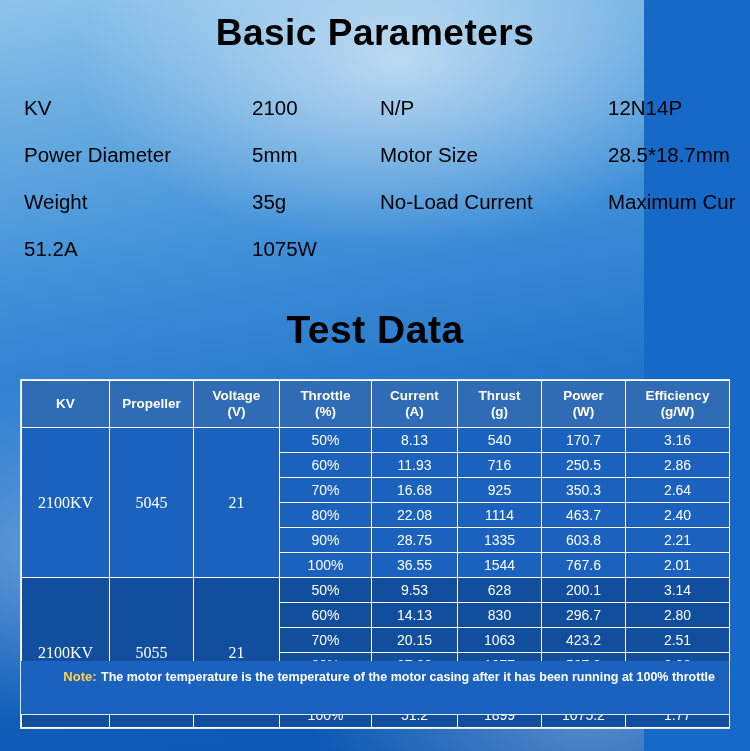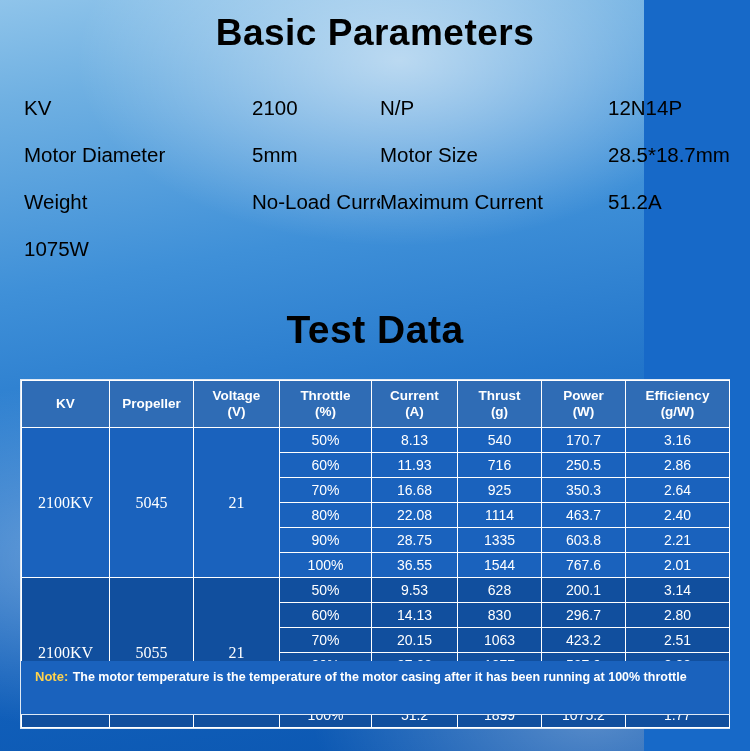--- a/index.html
+++ b/index.html
@@ -130,22 +130,22 @@
   
   .note {
     position: absolute;
     left: 20px;
     top: 661px;
     width: 710px;
     box-sizing: border-box;
     border: 1px solid #dfe9f5;
     border-top: none;
     background: #1a62bd;
-    padding: 6px 24px 8px 14px;
-    text-align: left;
+    padding: 6px 14px 8px 14px;
+    text-align: right;
   }
   .note .note-label {
     color: #ffd34d;
     font-weight: bold;
     font-size: 13px;
   }
   .note .note-text {
     color: #ffffff;
     font-weight: bold;
     font-size: 12.5px;
@@ -158,26 +158,27 @@
 <div class="page">
 
   <div class="title" id="basic-title">Basic Parameters</div>
 
   <div class="specs">
     <div class="spec-cell spec-label">KV</div>
     <div class="spec-cell spec-value">2100</div>
     <div class="spec-cell spec-label">N/P</div>
     <div class="spec-cell spec-value">12N14P</div>
 
-    <div class="spec-cell spec-label">Motor Diameter</div>
+    <div class="spec-cell spec-label">Power Diameter</div>
     <div class="spec-cell spec-value">5mm</div>
     <div class="spec-cell spec-label">Motor Size</div>
     <div class="spec-cell spec-value">28.5*18.7mm</div>
 
     <div class="spec-cell spec-label">Weight</div>
+    <div class="spec-cell spec-value">35g</div>
     <div class="spec-cell spec-label">No-Load Current</div>
 
     <div class="spec-cell spec-label">Maximum Current</div>
     <div class="spec-cell spec-value">51.2A</div>
     <div class="spec-cell spec-value">1075W</div>
   </div>
 
   <div class="title" id="test-title">Test Data</div>
 
   <div class="table-wrap">

